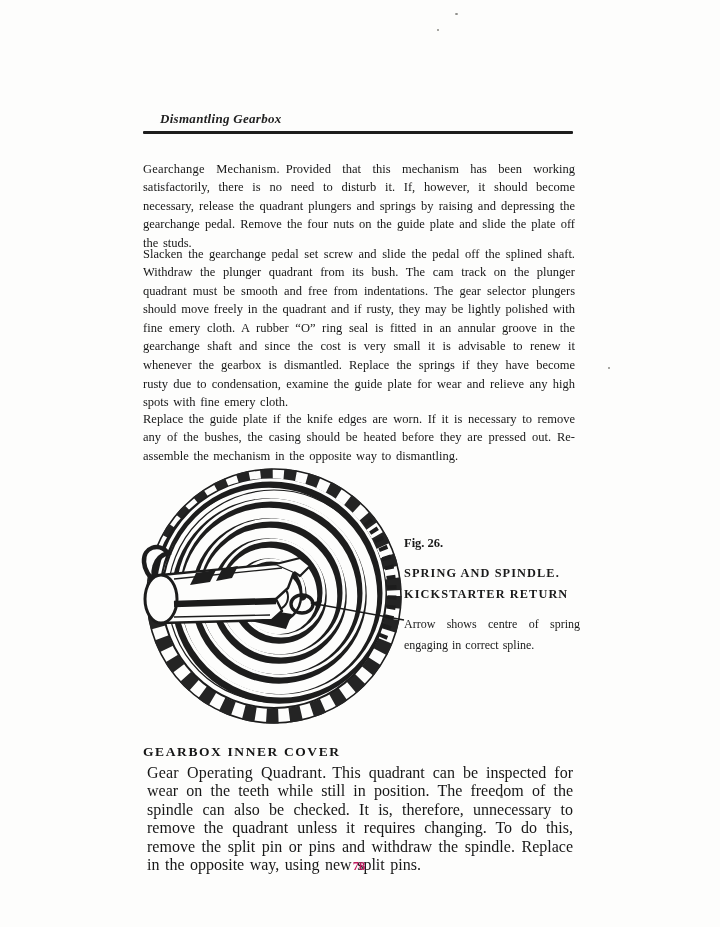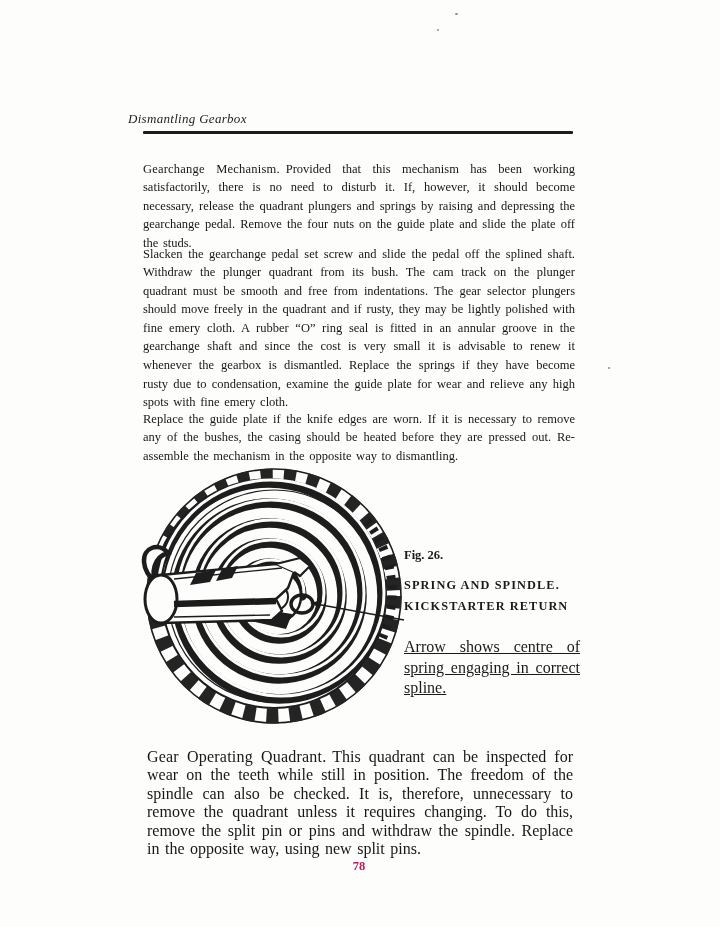--- a/index.html
+++ b/index.html
@@ -6,46 +6,46 @@
   .page{
     position:relative;
     width:720px;height:927px;
     margin:0 auto;
     background:#fdfdfc;
     overflow:hidden;
     font-family:"Liberation Serif","DejaVu Serif",serif;
     color:#1a1a1a;
   }
   .runhead{
-    position:absolute;top:111px;left:128px;
-    font-size:13px;font-style:italic;font-weight:400;
+    position:absolute;top:111px;left:160px;
+    font-size:13px;font-style:italic;font-weight:700;
     letter-spacing:.3px;color:#222;
   }
   .headrule{
     position:absolute;top:131px;left:143px;width:430px;height:3px;
     background:#1d1d1d;border-radius:1px;
   }
   .bodypara{
     position:absolute;left:143px;width:432px;
     font-size:12.5px;line-height:18.6px;
     text-align:justify;word-spacing:1.5px;
     color:#171717;
   }
   .p1{top:147px;}
   .p2{top:232px;}
   .p3{top:397px;}
   .lead{font-weight:400;letter-spacing:.2px;margin-right:6px;}
   .figure-svg{position:absolute;left:124px;top:454px;}
   .figcap{
-    position:absolute;left:404px;top:548px;width:176px;
+    position:absolute;left:404px;top:536px;width:176px;
     color:#1a1a1a;
   }
   .figcap .figlabel{font-weight:700;font-size:12.5px;margin:0 0 12px 0;}
   .figcap .figtitle{font-weight:700;font-size:12.3px;letter-spacing:1.1px;line-height:21px;margin:0;}
-  .figcap .figtext{font-size:16px;line-height:20.5px;margin:20px 0 0 0;text-align:justify;word-spacing:1px;text-decoration:underline;}
+  .figcap .figtext{font-size:12px;line-height:20.5px;margin:9px 0 0 0;text-align:justify;word-spacing:1px;}
   .sec2{position:absolute;left:143px;top:744px;width:434px;}
   .sec2 h2{
     margin:0 0 4px 0;font-size:13.5px;font-weight:700;
     letter-spacing:1.6px;color:#161616;
   }
   .sec2 .bodytext{
     font-size:16px;line-height:18.4px;text-align:justify;
     word-spacing:1.5px;margin:4px;color:#171717;
   }
   .pageno{
@@ -136,18 +136,19 @@
   </svg>
 
   <div class="figcap">
     <p class="figlabel">Fig. 26.</p>
     <p class="figtitle">SPRING AND SPINDLE.</p>
     <p class="figtitle">KICKSTARTER RETURN</p>
     <p class="figtext">Arrow shows centre of spring engaging in correct spline.</p>
   </div>
 
   <div class="sec2">
+    <h2>GEARBOX INNER COVER</h2>
     <p class="bodytext"><span class="lead">Gear Operating Quadrant.</span><span>This quadrant can be inspected for wear on the teeth while still in position.  The freedom of the spindle can also be checked.  It is, therefore, unnecessary to remove the quadrant unless it requires changing.  To do this, remove the split pin or pins and withdraw the spindle.  Replace in the opposite way, using new split pins.</span></p>
   </div>
 
   <div class="pageno">78</div>
 
 </div>
 
 </body></html>

